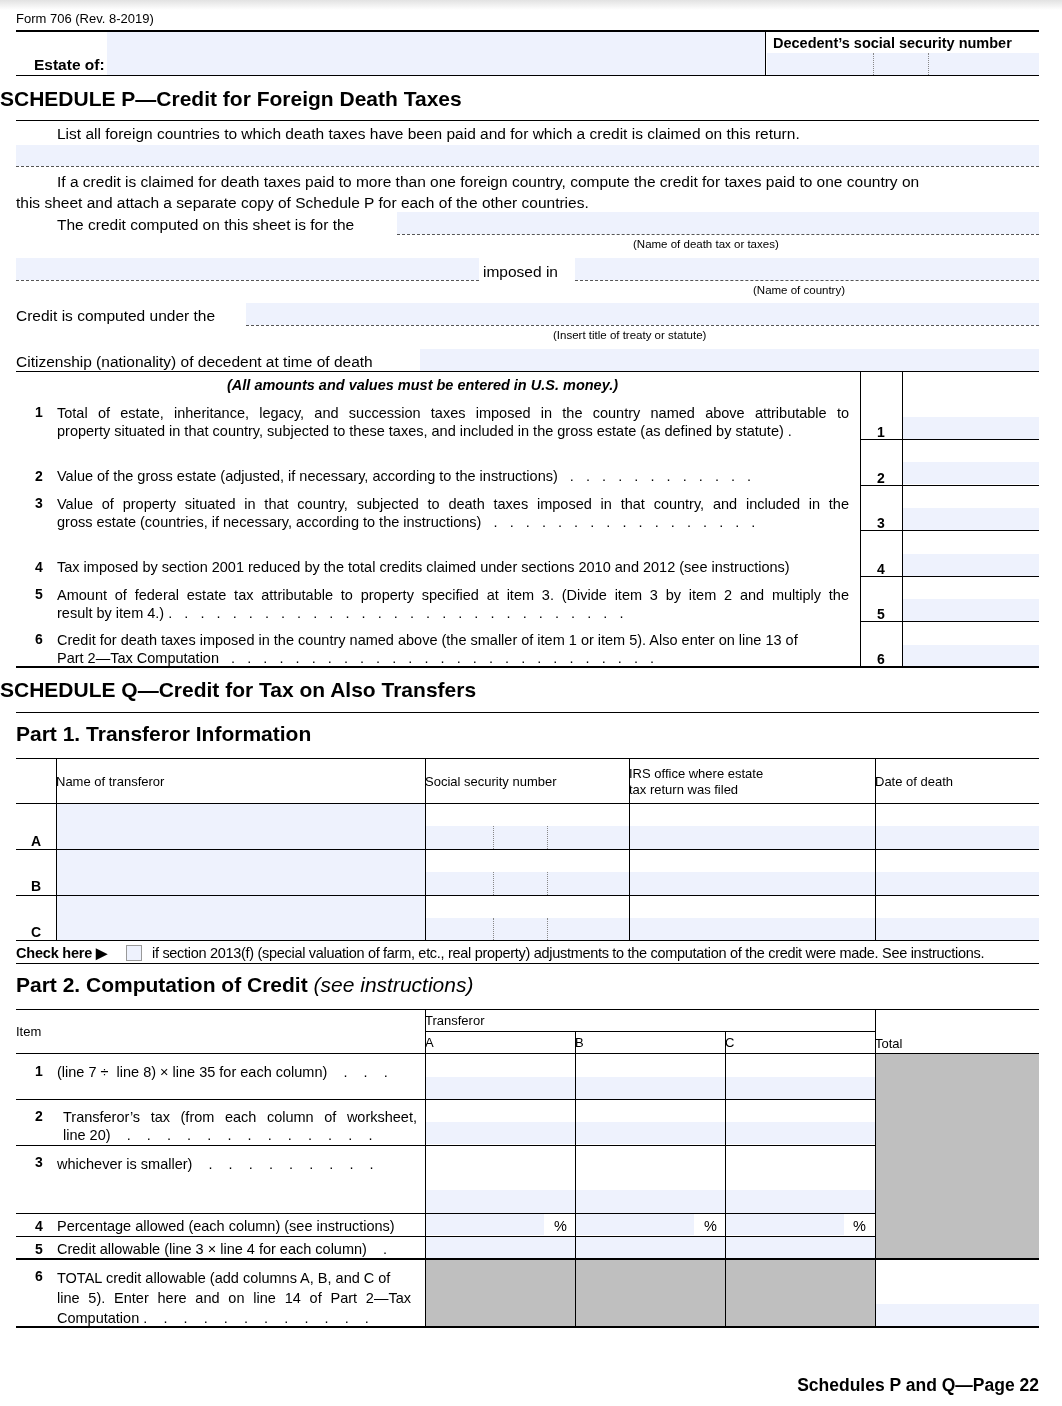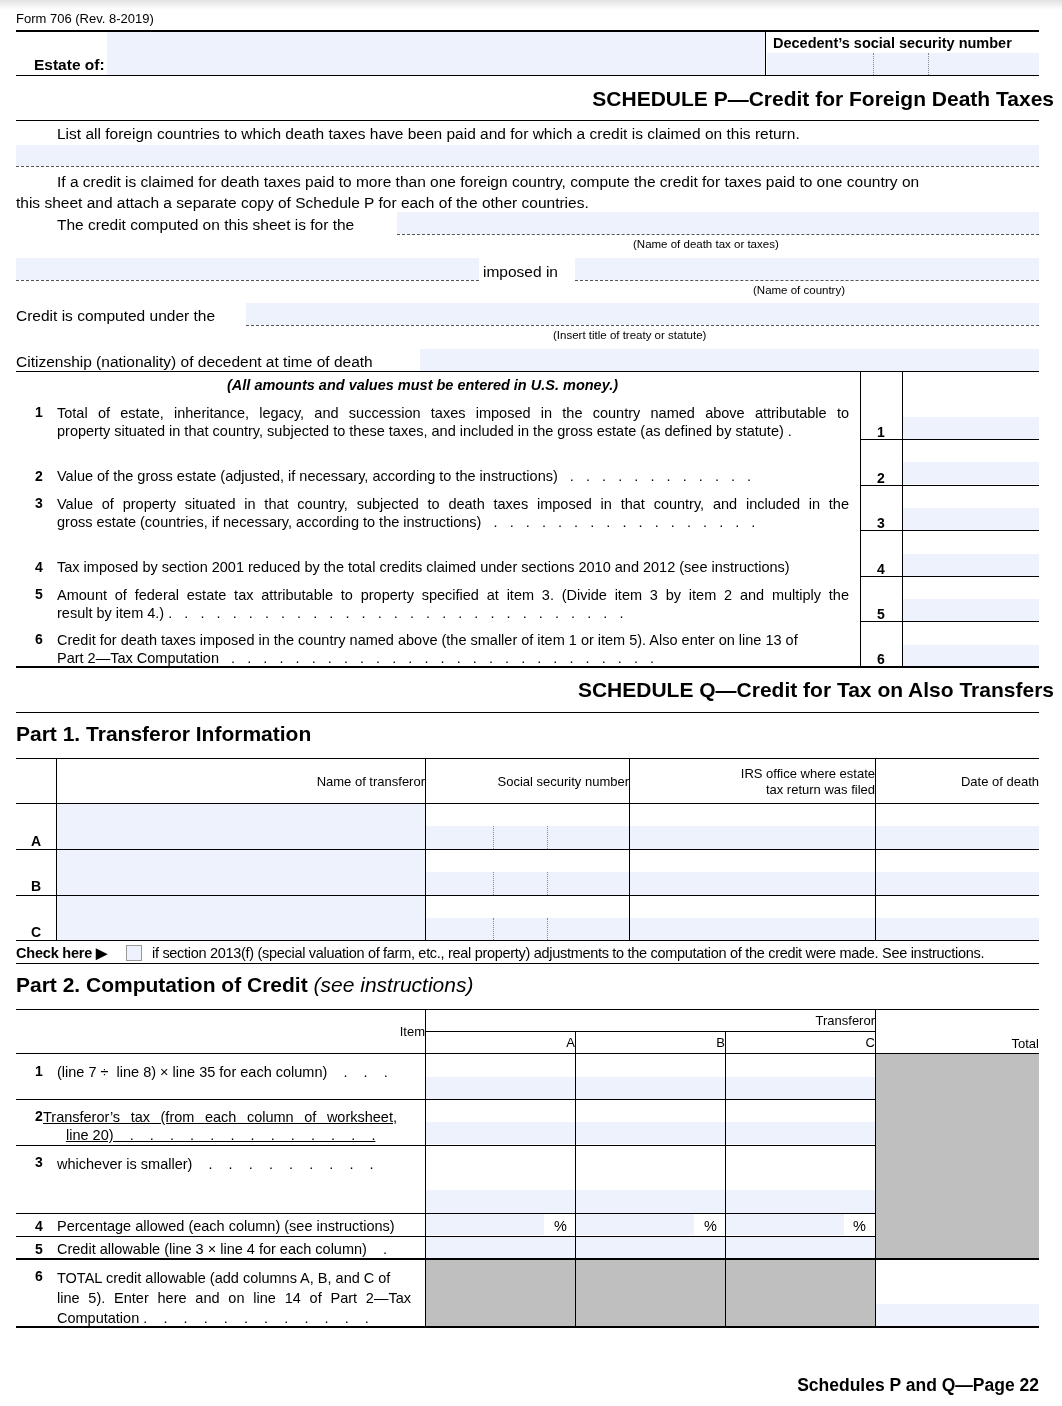--- a/index.html
+++ b/index.html
@@ -14,21 +14,21 @@
   .dash { position: absolute; height: 0; border-top: 1px dashed #555; }
   .vl { position: absolute; width: 0; border-left: 1px solid #000; }
   .vdot { position: absolute; width: 0; border-left: 1px dotted #888; }
   .t13 { font-size: 13px; }
   .t15 { font-size: 15.5px; }
   .t14 { font-size: 14.5px; }
   .t11 { font-size: 11.5px; }
   .bold { font-weight: bold; }
   .num { font-weight: bold; font-size: 14px; }
   .just { text-align: justify; }
-  .center { text-align: right; }
+  .center { text-align: left; }
   .topbar { position:absolute; left:0; top:0; width:1062px; height:10px;
             background: linear-gradient(#e2e2e2, #ffffff); }
   input.fld { border: none; outline: none; background: transparent; width: 100%; height: 100%; padding: 0 4px; font-family: "Liberation Sans", sans-serif; }
   .checkbox { position:absolute; width:16px; height:16px; border:1px solid #999; background:#eef2fd; }
 </style>
 </head>
 <body>
 
 <div class="topbar"></div>
 
@@ -235,23 +235,23 @@
 <div class="abs num" style="left:35px;top:1063px;">1</div>
 <div class="abs t14" style="left:57px;top:1063px;width:354px;line-height:18px;">
   <div style="white-space:pre;">(line 7 ÷  line 8) × line 35 for each column)    .    .    .</div>
 </div>
 <div class="abs fill" style="left:426px;top:1077px;width:149px;height:22px;"><input class="fld" value="" style=""></div>
 <div class="abs fill" style="left:576px;top:1077px;width:149px;height:22px;"><input class="fld" value="" style=""></div>
 <div class="abs fill" style="left:726px;top:1077px;width:149px;height:22px;"><input class="fld" value="" style=""></div>
 <div class="hl" style="left:16px;top:1099px;width:859px;"></div>
 
 <div class="abs num" style="left:35px;top:1108px;">2</div>
-<div class="abs t14" style="left:43px;top:1108px;width:354px;line-height:18px;text-decoration:underline;">
+<div class="abs t14" style="left:63px;top:1108px;width:354px;line-height:18px;">
   <div style="text-align:justify;text-align-last:justify;">Transferor’s tax (from each column of worksheet,</div>
-  <div style="white-space:pre;margin-left:23px;">line 20)    .    .    .    .    .    .    .    .    .    .    .    .    .</div>
+  <div style="white-space:pre;">line 20)    .    .    .    .    .    .    .    .    .    .    .    .    .</div>
 </div>
 <div class="abs fill" style="left:426px;top:1122px;width:149px;height:22px;"><input class="fld" value="" style=""></div>
 <div class="abs fill" style="left:576px;top:1122px;width:149px;height:22px;"><input class="fld" value="" style=""></div>
 <div class="abs fill" style="left:726px;top:1122px;width:149px;height:22px;"><input class="fld" value="" style=""></div>
 <div class="hl" style="left:16px;top:1145px;width:859px;"></div>
 
 <div class="abs num" style="left:35px;top:1154px;">3</div>
 <div class="abs t14" style="left:57px;top:1154px;width:354px;line-height:20px;">
   <div style="white-space:pre;">whichever is smaller)    .    .    .    .    .    .    .    .    .</div>
 </div>

